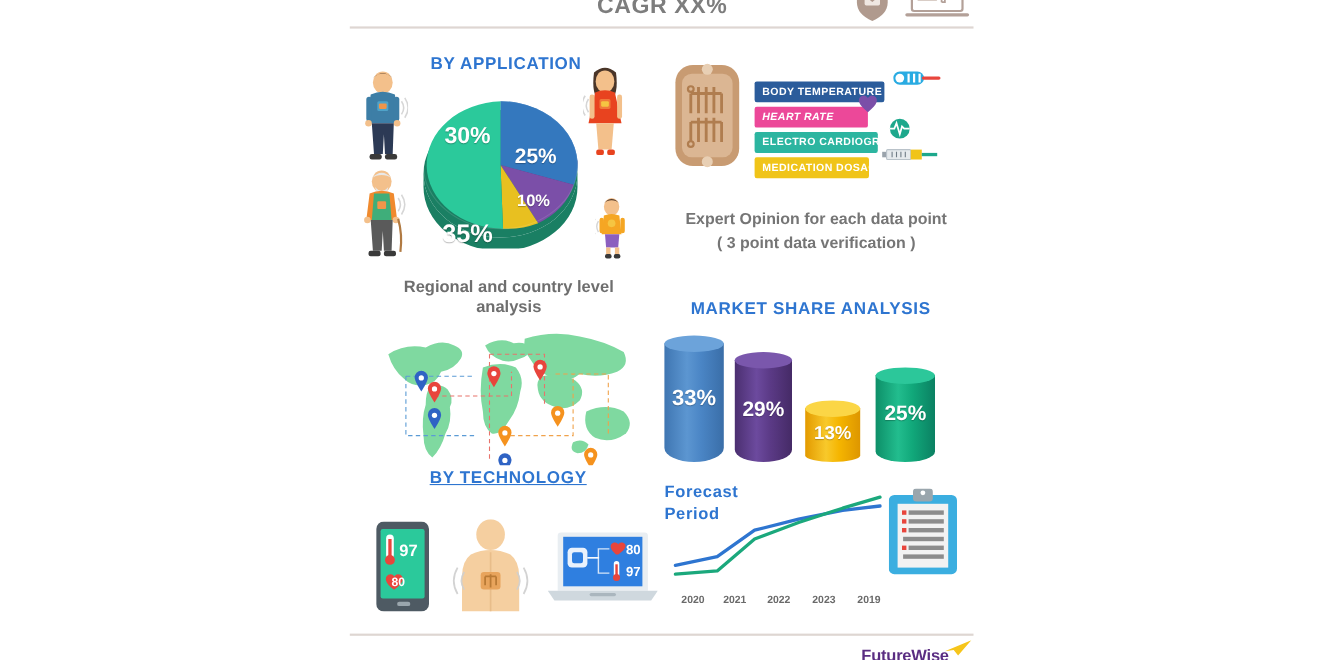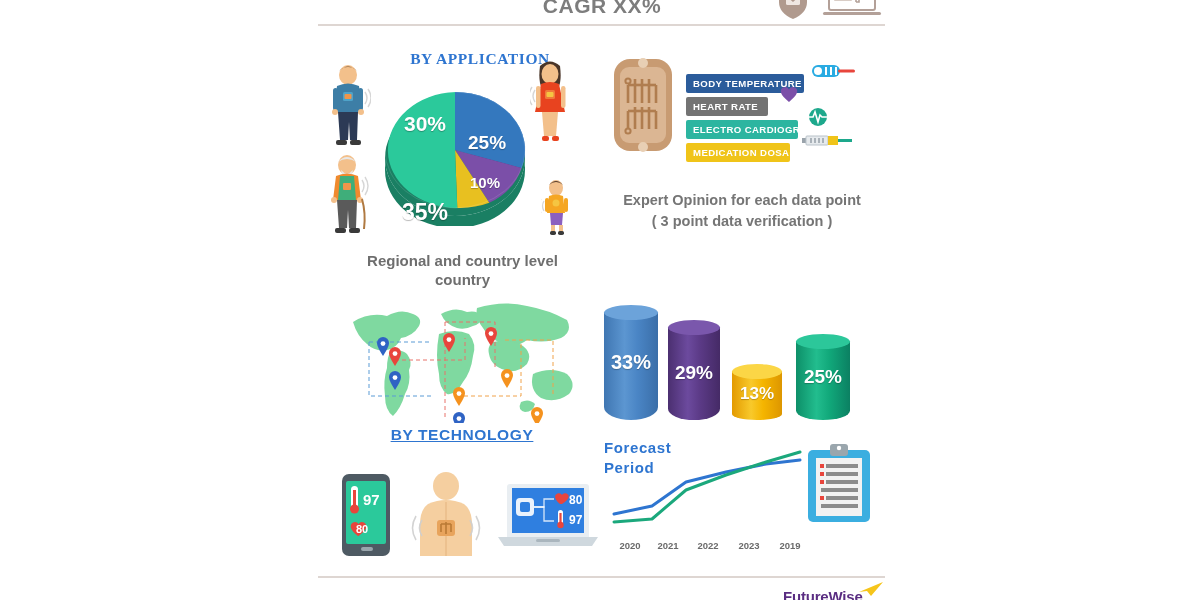--- a/index.html
+++ b/index.html
@@ -107,21 +107,21 @@
       <g>
         <rect x="54" y="-2" width="46" height="26" rx="2" fill="none" stroke="#b3a098" stroke-width="2"></rect>
         <rect x="59" y="2" width="18" height="13" rx="1" fill="#d9cdc6"></rect>
         <path d="M81 4 v12 M81 4 h3 v12 h-3" stroke="#b3a098" stroke-width="1.6" fill="none"></path>
         <text x="88" y="13" font-size="9" font-weight="bold" fill="#8c776d" font-family="Liberation Sans, sans-serif">97</text>
         <rect x="48" y="26" width="58" height="3" rx="1.5" fill="#b3a098"></rect>
       </g>
     </svg>
   </div>
 
-  <div class="h-blue" style="left:400px; top:50px; width:160px;font-family:Liberation Serif, serif;">BY APPLICATION</div>
+  <div class="h-blue" style="left:380px; top:50px; width:160px;">BY APPLICATION</div>
 
   <div class="person" style="left:329px; top:64px;">
     <svg width="42" height="86" viewBox="0 0 42 86">
       <ellipse cx="19" cy="11" rx="9" ry="10" fill="#f3c08b"></ellipse>
       <path d="M10 7 q9 -9 18 0 q-3 -4 -9 -4 q-6 0 -9 4z" fill="#6b4a2f"></path>
       <path d="M8 22 q11 -5 22 0 l4 26 h-30z" fill="#3d7ea6"></path>
       <rect x="14" y="28" width="10" height="9" rx="1.5" fill="#4fa3c9"></rect>
       <rect x="15.5" y="30" width="7" height="5" rx="1" fill="#f0954a"></rect>
       <rect x="4" y="24" width="5" height="22" rx="2.5" fill="#3d7ea6"></rect>
       <rect x="29" y="24" width="5" height="22" rx="2.5" fill="#3d7ea6"></rect>
@@ -246,21 +246,21 @@
         <g fill="#fff">
             <rect x="13" y="5" width="2" height="8"></rect>
             <rect x="18" y="5" width="2" height="8"></rect>
             <rect x="23" y="5" width="2" height="8"></rect>
           </g>
         <rect x="26" y="7.5" width="17" height="3" rx="1.5" fill="#E8453C"></rect>
       </svg>
     </div>
 
     <div class="mon-row" style="top:33px;">
-      <div class="mon-bar" style="background:#737373; width:82px;">HEART RATE</div>
+      <div class="mon-bar" style="background:#ec4899; width:103px;font-style:italic;">HEART RATE</div>
       <svg width="22" height="19" viewBox="0 0 22 19" style="position:absolute;left:92px;top:0;">
         <path d="M11 17 C2 10 1 5 5 2.6 C8 .8 10.4 3 11 4.4 C11.6 3 14 .8 17 2.6 C21 5 20 10 11 17z" fill="#7B4FA8"></path>
       </svg>
     </div>
 
     <div class="mon-row" style="top:56px;">
       <div class="mon-bar" style="background:#2CB5A0; width:112px;">ELECTRO CARDIOGRAM</div>
       <svg width="24" height="20" viewBox="0 0 24 20" style="position:absolute;left:120px;top:-1px;">
         <circle cx="12" cy="10" r="9" fill="#1DA88C"></circle>
         <path d="M3 10 h4 l2 -5 l3 10 l2 -7 l2 2 h5" fill="none" stroke="#fff" stroke-width="1.6"></path>
@@ -281,21 +281,21 @@
     </div>
   </div>
 
   <div class="expert">
     <div>Expert Opinion for each data point</div>
     <div>( 3 point data verification )</div>
   </div>
 
   <div class="h-gray" style="left:340px; top:252px; width:245px;">
     <div>Regional and country level</div>
-    <div>country</div>
+    <div>analysis</div>
   </div>
 
   <div id="map-wrap">
     <svg width="235" height="125" viewBox="0 0 235 125">
       <g fill="#7fd9a0">
         <path d="M8 24 q16 -10 34 -6 q14 -8 26 -2 q10 4 6 12 q-6 10 -18 12 q-4 10 -14 12 q-12 2 -20 -6 q-10 -8 -14 -22z"></path>
         <path d="M46 54 q10 -4 16 2 q6 8 2 16 q2 14 -4 24 q-4 14 -12 22 q-8 -6 -8 -20 q-2 -16 2 -28 q0 -12 4 -16z"></path>
         <path d="M96 16 q14 -8 26 -2 q10 -2 16 4 q-2 8 -10 10 q-8 4 -16 2 q-12 -4 -16 -14z"></path>
         <path d="M94 36 q16 -6 30 0 q8 10 4 22 q-2 16 -10 26 q-8 14 -16 12 q-8 -6 -8 -20 q-4 -18 0 -40z"></path>
         <path d="M132 10 q26 -8 50 -2 q22 4 40 14 q6 12 -6 18 q-16 6 -34 2 q-10 8 -22 4 q-16 -4 -22 -16 q-8 -10 -6 -20z"></path>
@@ -348,20 +348,21 @@
             <circle cx="6" cy="5.6" r="2.4" fill="#fff"></circle>
         </g>
         <g transform="translate(186,110)">
           <path d="M6 18 C1 10 0 7 0 5 A6 6 0 0 1 12 5 C12 7 11 10 6 18z" fill="#F5921E"></path>
             <circle cx="6" cy="5.6" r="2.4" fill="#fff"></circle>
         </g>
       </g>
     </svg>
   </div>
 
+  <div class="h-blue" style="left:604px; top:272px; width:266px;">MARKET SHARE ANALYSIS</div>
 
   <div id="cyl-wrap">
 
     <div class="cyl" style="left:0; width:54px; height:115px;">
       <div class="cyl-body" style="height:108px; background:linear-gradient(90deg,#3f76b2 0%,#5C96D1 38%,#4A85C5 62%,#3a6ea8 100%);"></div>
       <div class="cyl-top" style="top:0; background:#6CA3DA;"></div>
       <div class="cyl-lab" style="top:46px; font-size:20px;">33%</div>
     </div>
 
     <div class="cyl" style="left:64px; width:52px; height:100px;">

